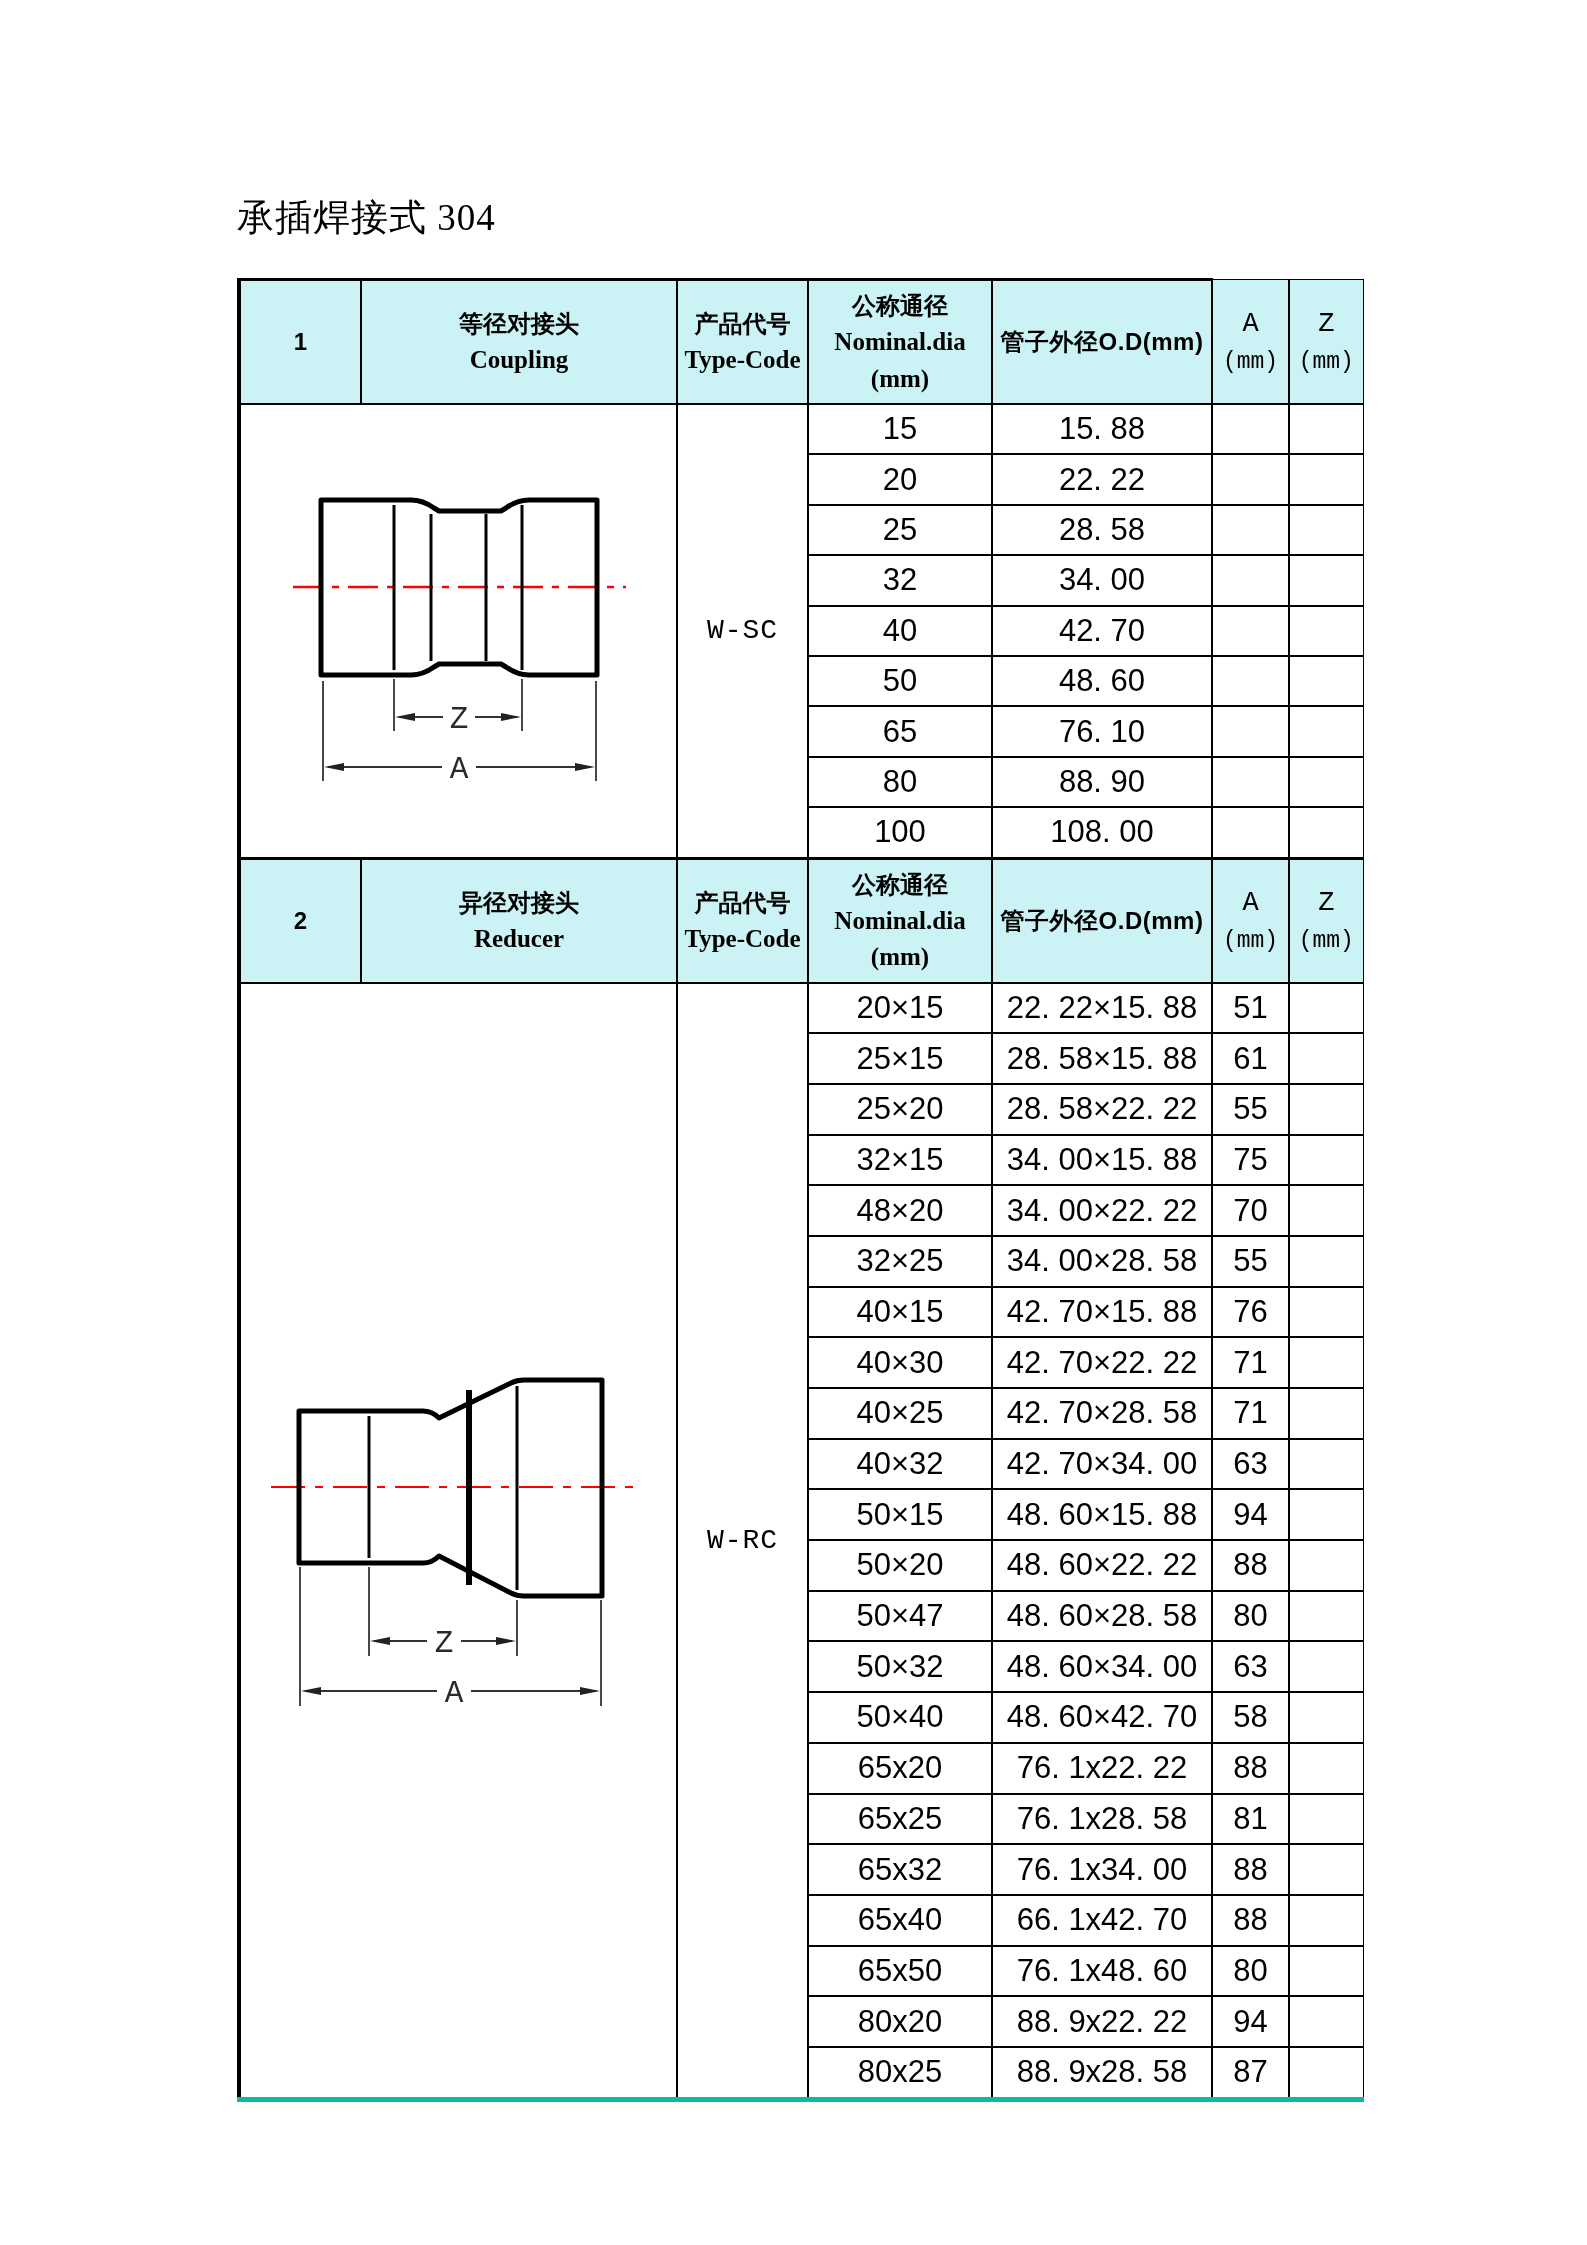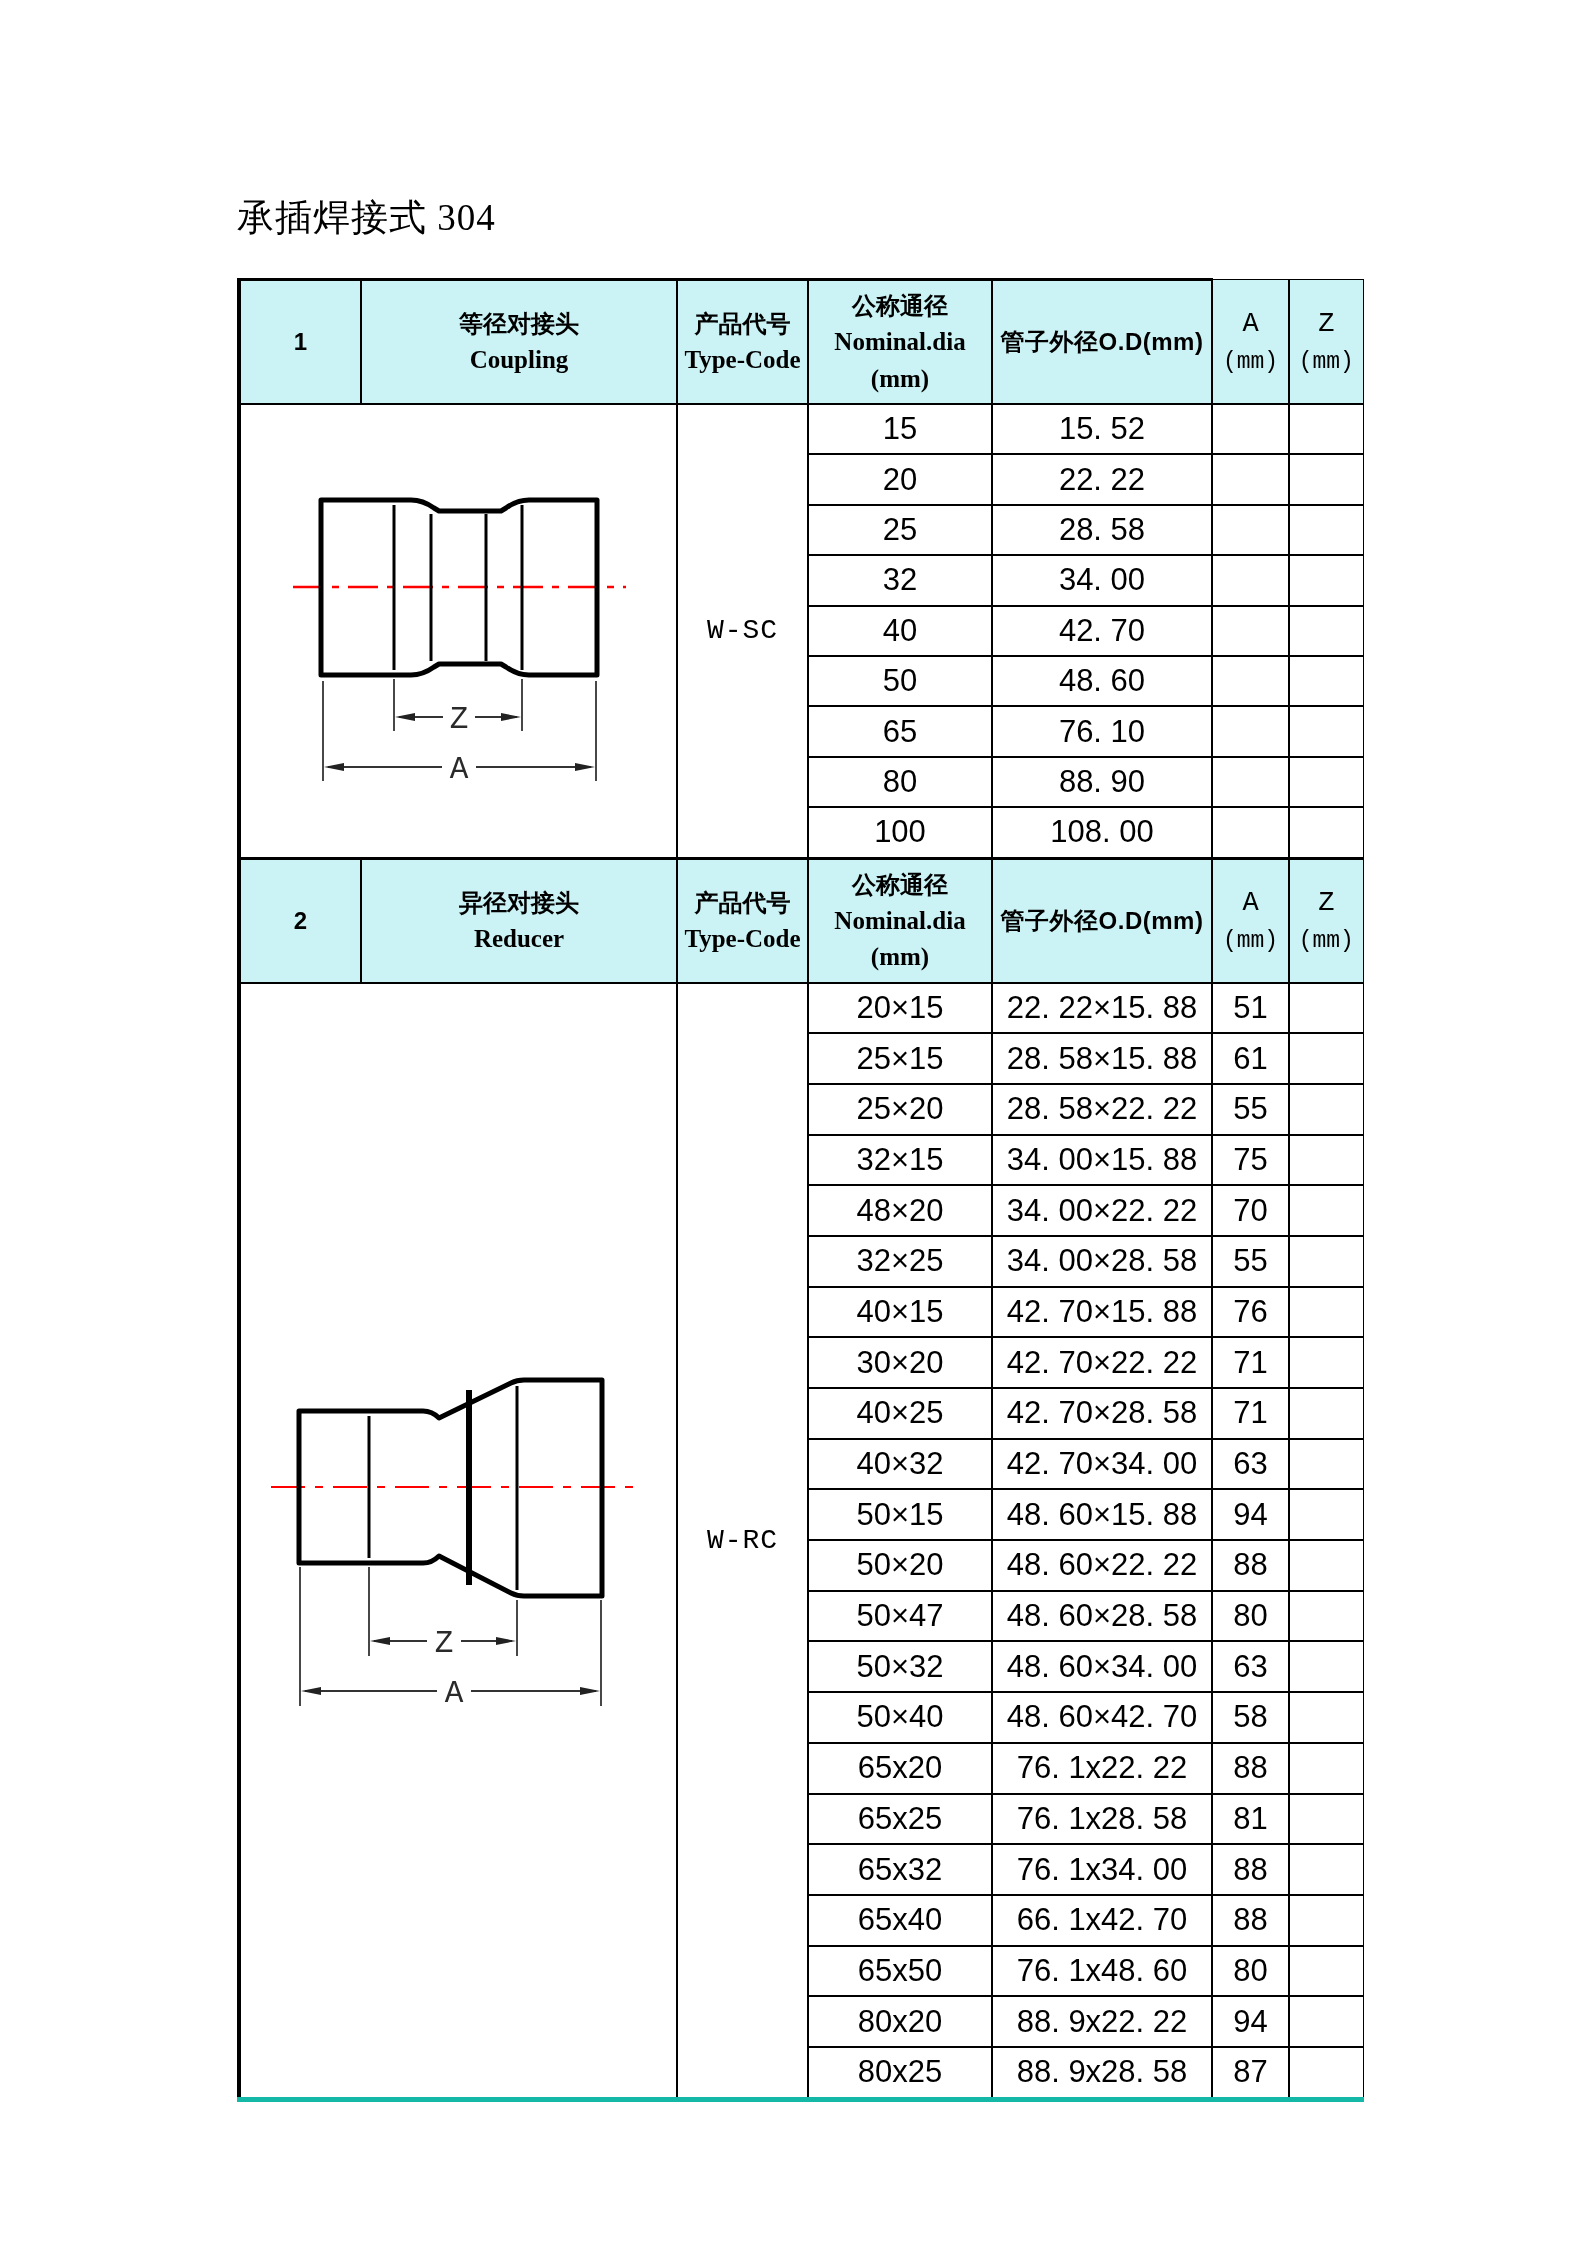--- a/index.html
+++ b/index.html
@@ -105,21 +105,21 @@
               <line x1="355" y1="276" x2="355" y2="376" stroke="#333" stroke-width="1.8"></line>
               <line x1="87" y1="362" x2="201" y2="362" stroke="#333" stroke-width="1.8"></line>
               <line x1="235" y1="362" x2="350" y2="362" stroke="#333" stroke-width="1.8"></line>
               <polygon points="83,362 103,358 103,366" fill="#222"></polygon>
               <polygon points="354,362 334,358 334,366" fill="#222"></polygon>
               <text class="dimtext" x="218" y="373" text-anchor="middle">A</text>
             </svg>
           </td>
           <td class="code-cell" rowspan="9">W-SC</td>
           <td class="d">15</td>
-          <td class="d">15. 52</td>
+          <td class="d">15. 88</td>
           <td class="d"></td>
           <td class="d bre"></td>
         </tr>
 
       <tr>
             <td class="d">20</td>
             <td class="d">22. 22</td>
             <td class="d"></td>
             <td class="d bre"></td>
           </tr>
@@ -274,21 +274,21 @@
             <td class="d">55</td>
             <td class="d bre"></td>
           </tr>
           <tr>
             <td class="d">40×15</td>
             <td class="d">42. 70×15. 88</td>
             <td class="d">76</td>
             <td class="d bre"></td>
           </tr>
           <tr>
-            <td class="d">30×20</td>
+            <td class="d">40×30</td>
             <td class="d">42. 70×22. 22</td>
             <td class="d">71</td>
             <td class="d bre"></td>
           </tr>
           <tr>
             <td class="d">40×25</td>
             <td class="d">42. 70×28. 58</td>
             <td class="d">71</td>
             <td class="d bre"></td>
           </tr>

